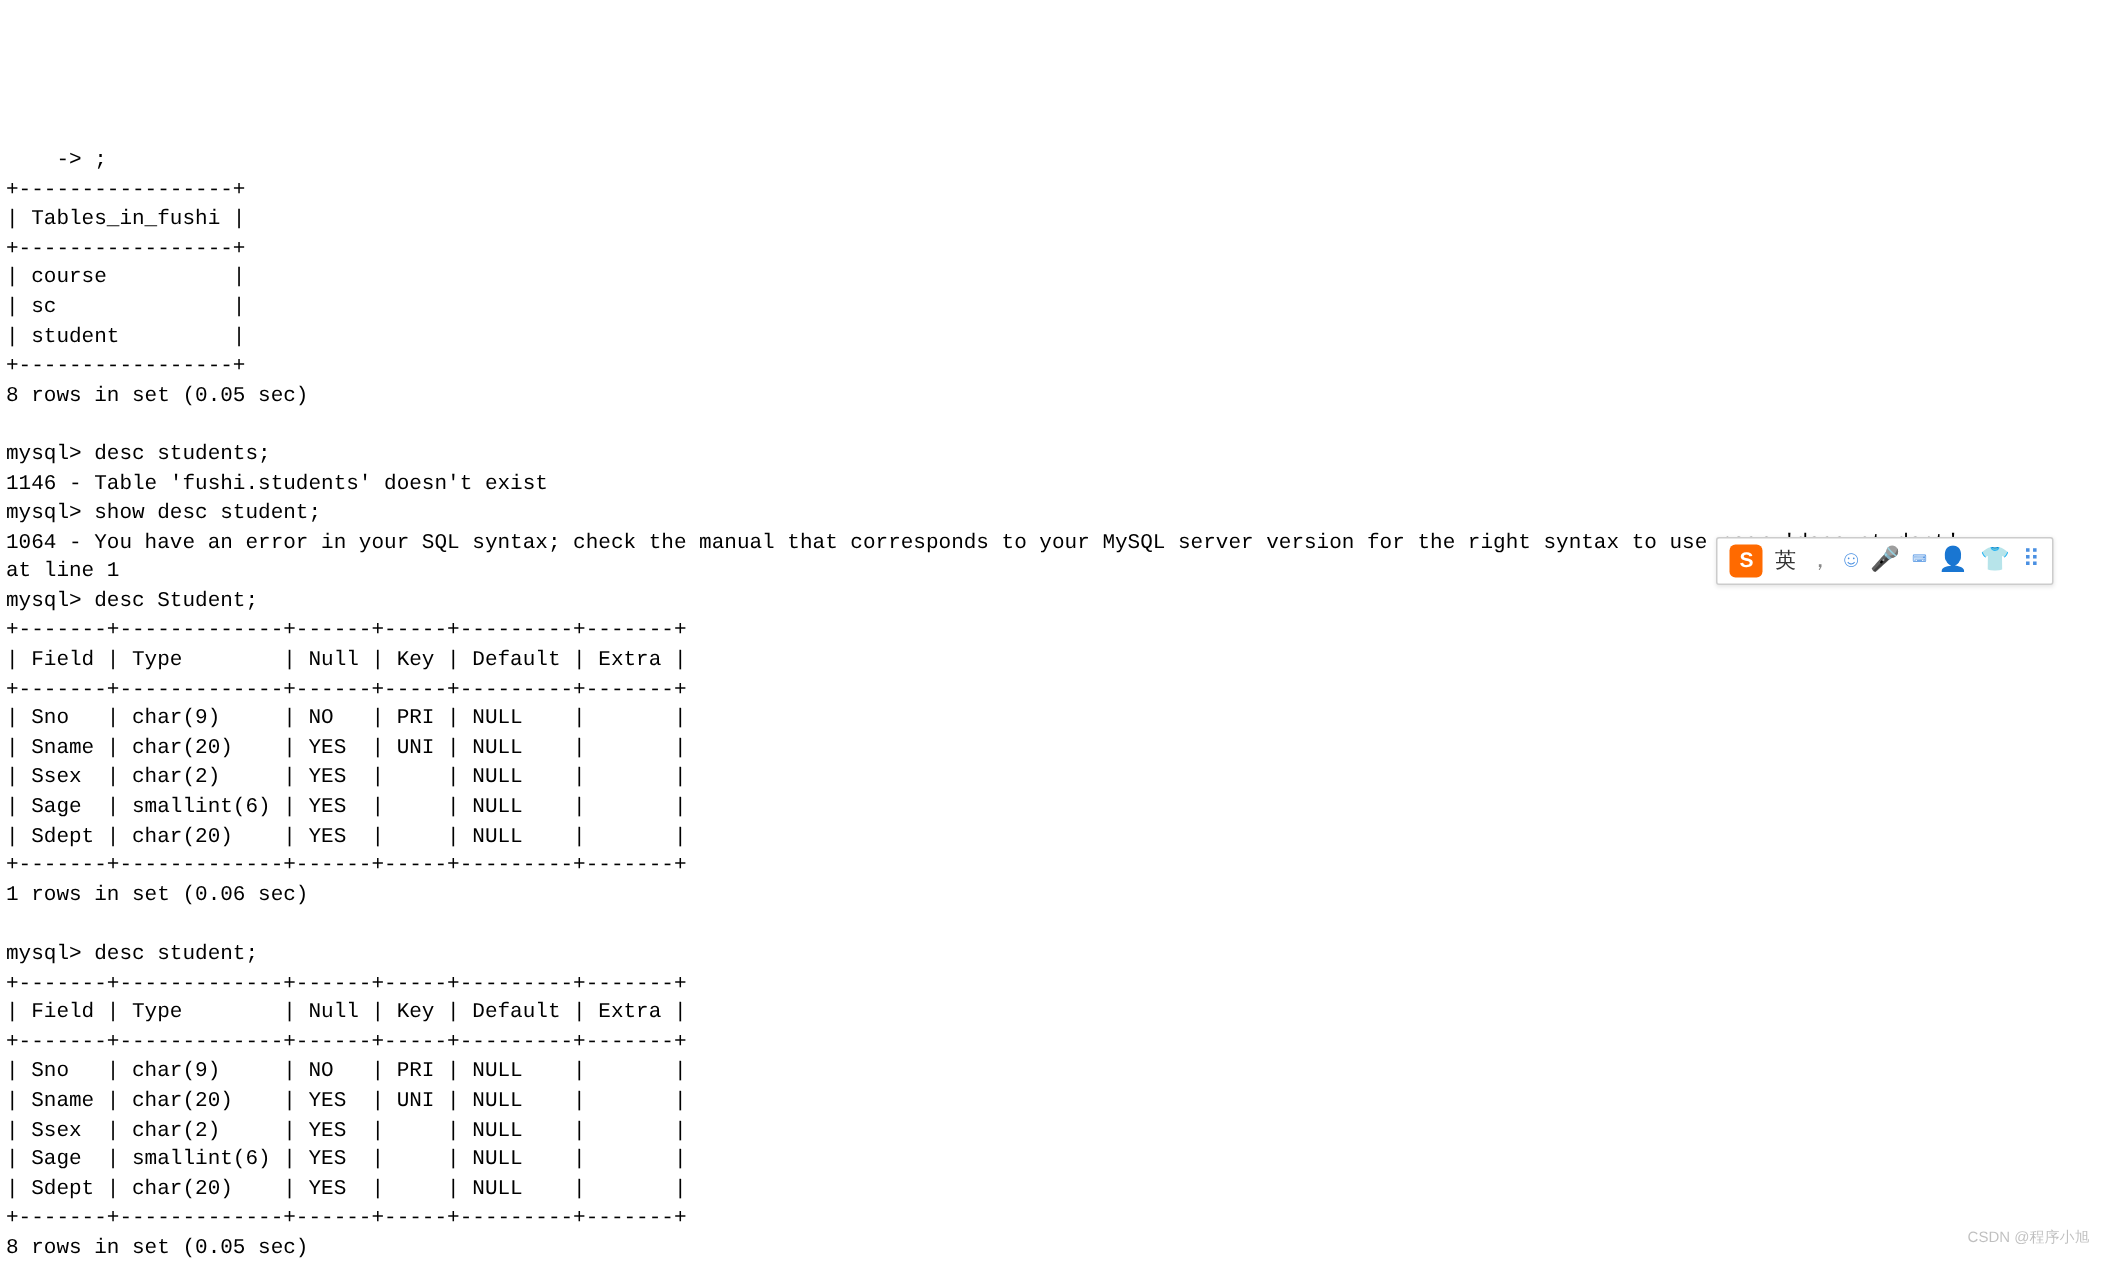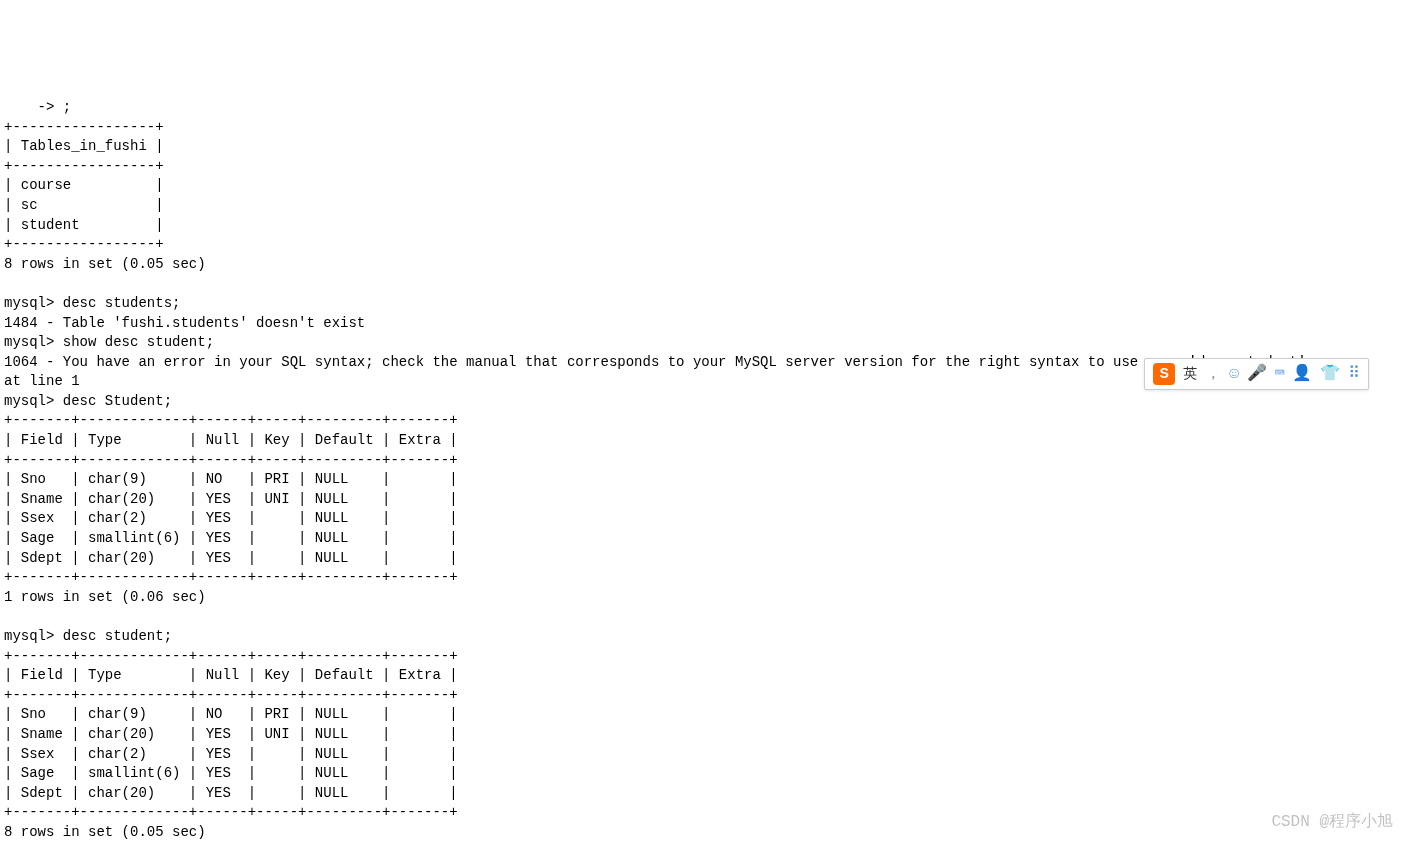--- a/index.html
+++ b/index.html
@@ -53,43 +53,43 @@
     }
     .ime-text {
       font-family: "Microsoft YaHei", sans-serif;
       font-size: 14px;
       color: #333;
     }
     .watermark {
       position: absolute;
       bottom: 8px;
       right: 16px;
-      font-family: Liberation Mono, monospace;
-      font-size: 16px;
+      font-family: Liberation Sans, sans-serif;
+      font-size: 10px;
       color: rgba(0,0,0,0.25);
     }
   </style>
 </head>
 <body>
 
 
 
 <div class="terminal">
 <span>    -&gt; ;</span>
 <span>+-----------------+
 | Tables_in_fushi |
 +-----------------+</span>
 <span>| course          |
 | sc              |
 | student         |</span>
 <span>+-----------------+</span>
 <span>8 rows in set (0.05 sec)</span>
 
 <span>mysql&gt; desc students;</span>
-<span>1484 - Table 'fushi.students' doesn't exist</span>
+<span>1146 - Table 'fushi.students' doesn't exist</span>
 <span>mysql&gt; show desc student;</span>
 <span>1064 - You have an error in your SQL syntax; check the manual that corresponds to your MySQL server version for the right syntax to use near 'desc student'
 at line 1</span>
 <span>mysql&gt; desc Student;</span>
 <span>+-------+-------------+------+-----+---------+-------+</span>
 <span>| Field | Type        | Null | Key | Default | Extra |</span>
 <span>+-------+-------------+------+-----+---------+-------+</span>
 <span>| Sno   | char(9)     | NO   | PRI | NULL    |       |
 | Sname | char(20)    | YES  | UNI | NULL    |       |
 | Ssex  | char(2)     | YES  |     | NULL    |       |

